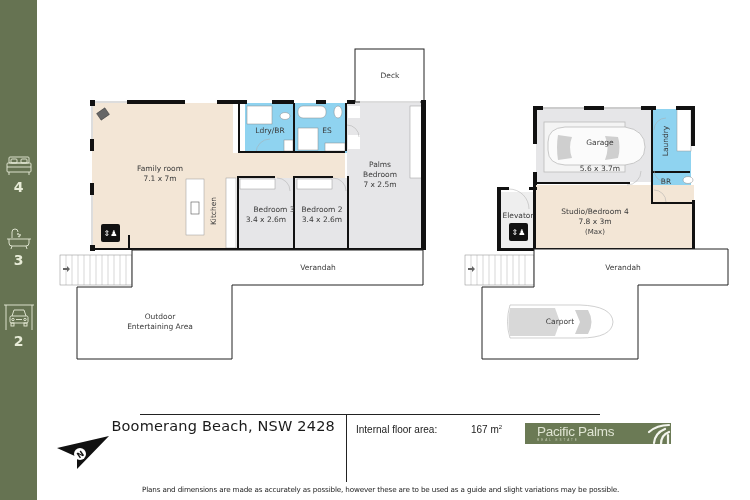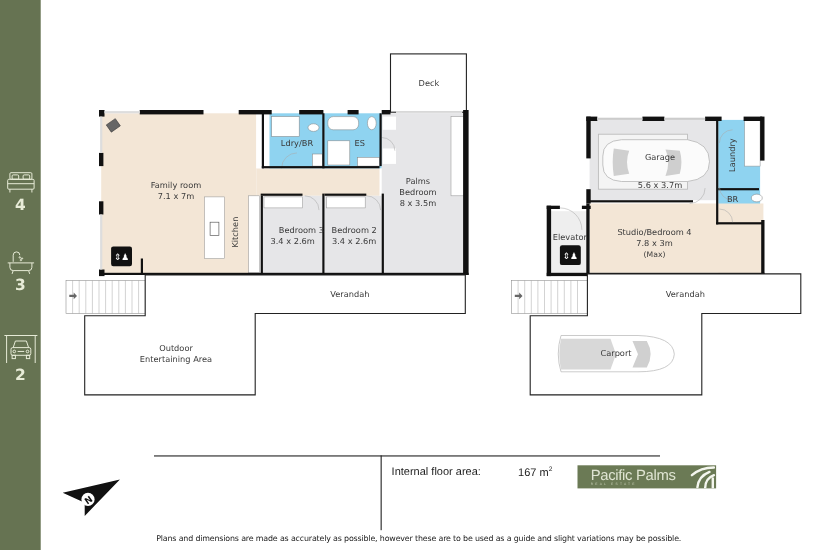--- a/index.html
+++ b/index.html
@@ -27,21 +27,21 @@
   .addr {
     position: absolute; right: 415px; top: 415px; text-align: right;
     font-family: "DejaVu Sans", sans-serif; font-size: 14.5px; color: #1a1a1a;
     line-height: 22px; letter-spacing: 0.2px;
   }
   .area-label { position: absolute; left: 356px; top: 424px; font-family: "Liberation Sans", sans-serif; font-size: 10px; color: #222; }
   .area-val { position: absolute; left: 471px; top: 424px; font-family: "Liberation Sans", sans-serif; font-size: 10px; color: #222; }
   .area-val sup { font-size: 6px; }
   .logo {
     position: absolute; left: 525px; top: 423px; width: 126px; height: 21px;
-    background: #6b7a55; overflow: hidden;
+    background: #6b7a55; overflow: hidden; padding-left: 20px;
   }
   .logo-text { position: absolute; left: 12px; top: 1px; font-family: "Liberation Sans", sans-serif; font-size: 13.5px; color: #dfe4d2; letter-spacing: -0.3px; }
   .logo-sub { position: absolute; left: 12px; top: 15px; font-family: "Liberation Sans", sans-serif; font-size: 3px; color: #c8cfb6; letter-spacing: 2px; }
   .disclaimer {
     position: absolute; left: 142px; top: 485px; font-family: "DejaVu Sans", sans-serif;
     font-size: 7.2px; color: #222; white-space: nowrap; letter-spacing: -0.15px;
   }
 </style>
 </head>
 <body>
@@ -272,21 +272,21 @@
 <div class="lbl" style="left:317px;top:126px;width:20px">ES</div>
 <div class="lbl" style="left:125px;top:164px;width:70px">Family room</div>
 <div class="lbl" style="left:125px;top:174px;width:70px">7.1 x 7m</div>
 <div class="lbl vert" style="left:194px;top:206px;width:40px">Kitchen</div>
 <div class="lbl" style="left:240px;top:205px;width:68px">Bedroom 3</div>
 <div class="lbl" style="left:240px;top:215px;width:52px">3.4 x 2.6m</div>
 <div class="lbl" style="left:296px;top:205px;width:52px">Bedroom 2</div>
 <div class="lbl" style="left:296px;top:215px;width:52px">3.4 x 2.6m</div>
 <div class="lbl" style="left:350px;top:160px;width:60px">Palms</div>
 <div class="lbl" style="left:350px;top:170px;width:60px">Bedroom</div>
-<div class="lbl" style="left:350px;top:180px;width:60px">8 x 3.5m</div>
+<div class="lbl" style="left:350px;top:180px;width:60px">7 x 2.5m</div>
 <div class="lbl" style="left:290px;top:263px;width:56px">Verandah</div>
 <div class="lbl" style="left:110px;top:312px;width:100px">Outdoor</div>
 <div class="lbl" style="left:110px;top:322px;width:100px">Entertaining Area</div>
 
 <div class="lbl" style="left:575px;top:138px;width:50px">Garage</div>
 <div class="lbl" style="left:575px;top:164px;width:50px">5.6 x 3.7m</div>
 <div class="lbl vert" style="left:646px;top:136px;width:40px">Laundry</div>
 <div class="lbl" style="left:656px;top:177px;width:20px">BR</div>
 <div class="lbl" style="left:500px;top:211px;width:36px">Elevator</div>
 <div class="lbl" style="left:540px;top:207px;width:110px">Studio/Bedroom 4</div>
@@ -298,20 +298,21 @@
 <div class="footer-line" style="left:140px;top:414px;width:460px;height:1px"></div>
 <div class="footer-line" style="left:346px;top:414px;width:1px;height:68px"></div>
 
 <svg style="position:absolute;left:55px;top:432px" width="60" height="40" viewBox="0 0 60 40">
   <path d="M2 16 L54 4 L22 37 L22 25 Z" fill="#111"></path>
   <circle cx="25" cy="22" r="6" fill="#fff"></circle>
   <text x="25" y="25.5" font-size="8" font-weight="bold" text-anchor="middle" fill="#111" font-family="DejaVu Sans, sans-serif" transform="rotate(-35 25 22)">N</text>
 </svg>
 
 <div class="addr">
+  <div>Boomerang Beach, NSW 2428</div>
 </div>
 
 <div class="area-label">Internal floor area:</div>
 <div class="area-val"><span>167 m</span><sup>2</sup></div>
 
 <div class="logo">
   <span class="logo-text">Pacific Palms</span>
   <span class="logo-sub">REAL ESTATE</span>
   <svg style="position:absolute;right:0;top:0" width="26" height="21" viewBox="0 0 26 21">
     <g fill="none" stroke="#f4f6ee" stroke-width="2.2" stroke-linecap="round">

